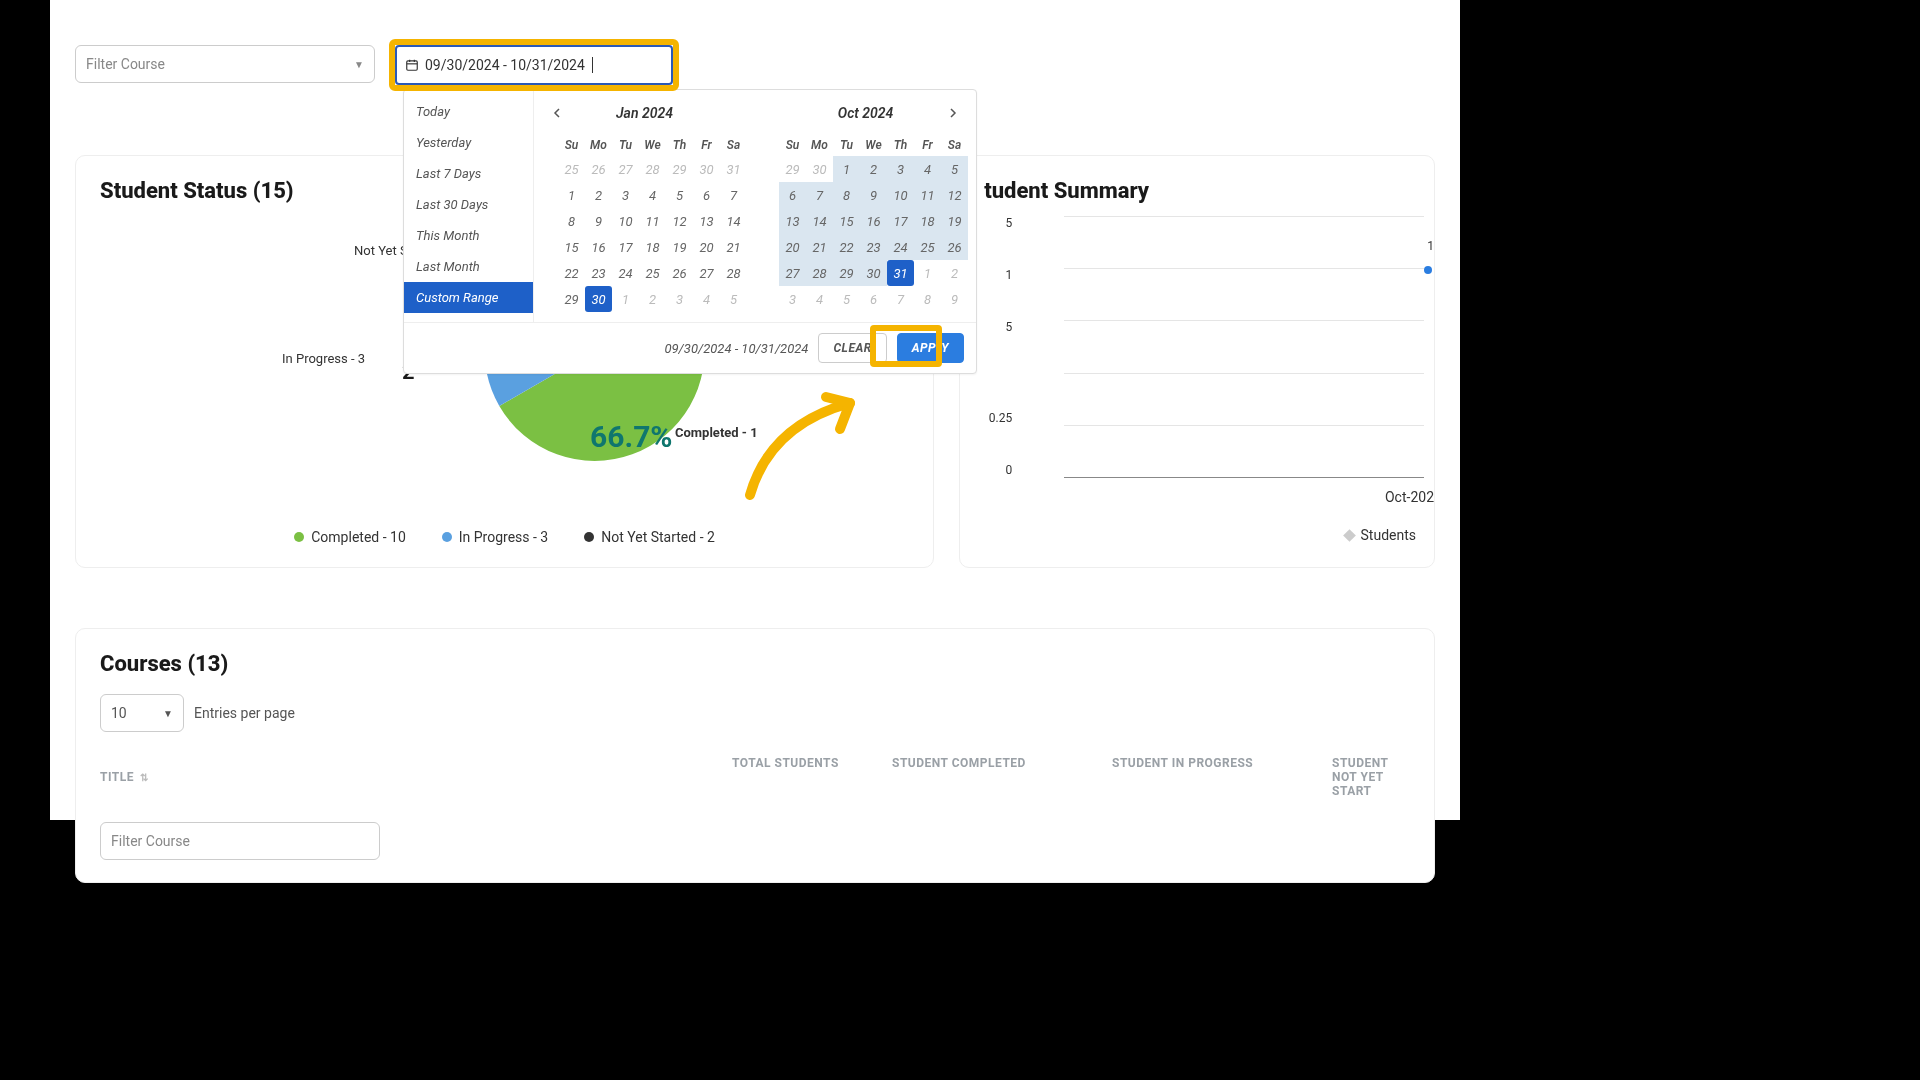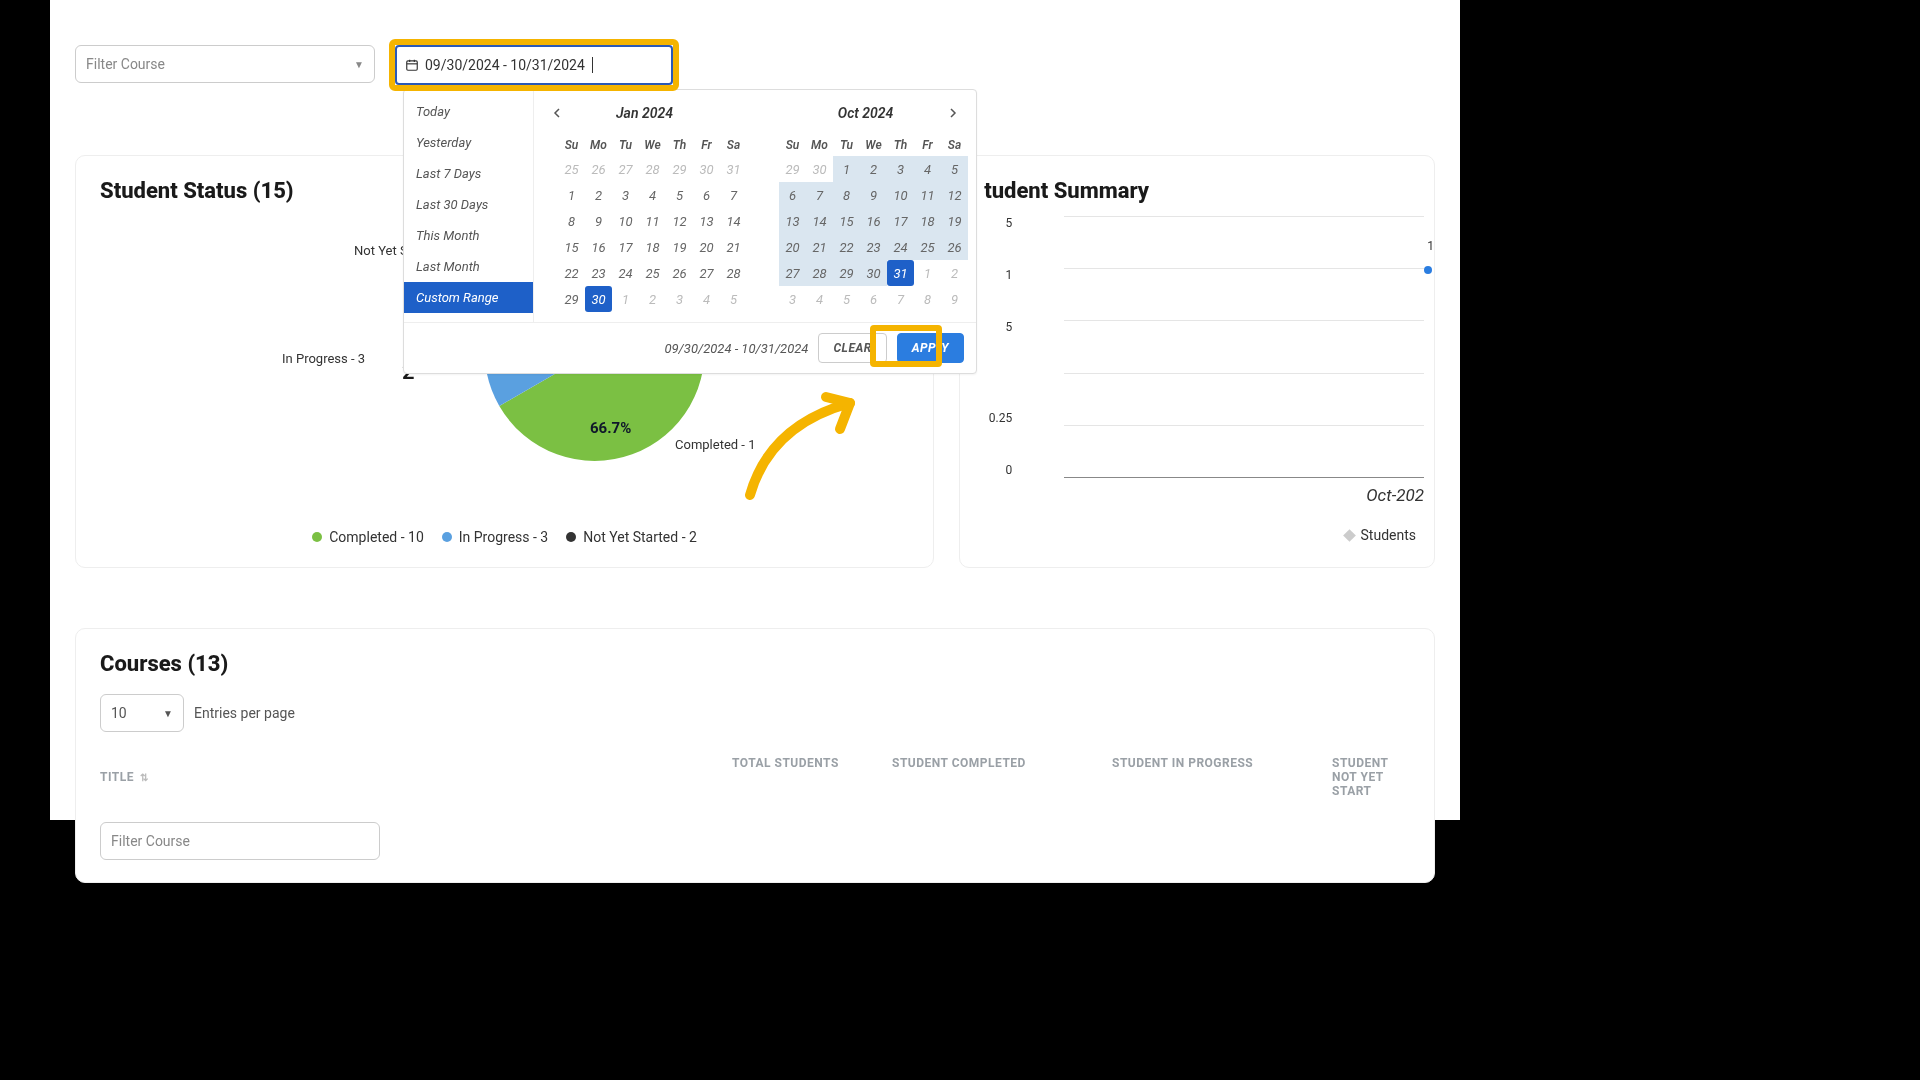--- a/index.html
+++ b/index.html
@@ -48,37 +48,37 @@
 
 .arrow-svg { position: absolute; left: 335px; top: 340px; width: 160px; height: 120px; z-index: 7; pointer-events: none; }
 
 .cards-row { display: flex; gap: 25px; margin-top: 70px; }
 .card { background: #fff; border: 1px solid #eee; border-radius: 10px; padding: 22px 24px; flex: 1; min-height: 400px; position: relative; }
 .card-title { font-size: 22px; font-weight: 800; color: #1a1a1a; }
 
 .pie-area { position: relative; height: 300px; margin-top: 18px; }
 .pie-label { position: absolute; font-size: 13px; color: #333; white-space: nowrap; }
 .pie-num { position: absolute; font-size: 22px; font-weight: 600; color: #1a1a1a; }
-.pie-pct { position: absolute; font-size: 15px; font-weight: 700; color: #0f172a; }
-
-.legend { display: flex; gap: 18px; justify-content: center; font-size: 14px; color: #333; margin-top: 8px; }
+.pie-pct { position: absolute; font-size: 30px; font-weight: 700; color: #0f766e; }
+
+.legend { display: flex; gap: 36px; justify-content: center; font-size: 14px; color: #333; margin-top: 8px; }
 .legend-item { display: flex; align-items: center; gap: 7px; }
 .dot { width: 10px; height: 10px; border-radius: 50%; }
 .dot.green { background: #7bc043; }
 .dot.blue { background: #5aa0e0; }
 .dot.black { background: #333; }
 .dot.diamond { width: 9px; height: 9px; transform: rotate(45deg); background: #ccc; border-radius: 0; }
 
 .summary-axis { position: absolute; left: 18px; top: 60px; bottom: 90px; width: 40px; display: flex; flex-direction: column; justify-content: space-between; }
 .axis-tick { font-size: 12px; color: #333; text-align: right; padding-right: 6px; position: relative; }
 .summary-line { position: absolute; left: 52px; right: 10px; height: 1px; background: #e5e5e5; }
 .summary-plot { position: absolute; left: 52px; right: 0; top: 60px; bottom: 90px; }
 .summary-point { position: absolute; width: 8px; height: 8px; background: #2b7de0; border-radius: 50%; }
 .summary-point-label { position: absolute; font-size: 12px; color: #333; }
-.summary-xlabel { position: absolute; bottom: 62px; right: 10px; font-size: 17px; color: #333; font-style: italic; }
+.summary-xlabel { position: absolute; bottom: 62px; right: 0; font-size: 14px; color: #333; }
 .summary-legend { position: absolute; bottom: 24px; right: 18px; display: flex; align-items:center; gap:7px; font-size:14px; color:#333; }
 
 .courses-card { margin-top: 60px; background:#fff; border:1px solid #eee; border-radius:10px; padding:22px 24px; }
 .entries-row { display:flex; align-items:center; gap:10px; margin-top:18px; }
 .entries-select { width:84px; height:38px; border:1px solid #ccc; border-radius:6px; display:flex; align-items:center; justify-content:space-between; padding:0 10px; color:#555; font-size:14px; }
 .entries-label { font-size:14px; color:#555; }
 
 .table-head { display:flex; margin-top:24px; color:#9aa0a6; font-size:12px; font-weight:700; letter-spacing:0.5px; text-transform:uppercase; }
 .col-title { width: 600px; display:flex; align-items:center; gap:6px; }
 .col-total { width: 160px; margin-left: 32px; }
@@ -277,21 +277,21 @@
               <path d="M0 0 L-95.26 55 A110 110 0 0 1 -80.9 -74.6 Z" fill="#5aa0e0"></path>
               <path d="M0 0 L-80.9 -74.6 A110 110 0 0 1 0 -110 Z" fill="#333"></path>
             </g>
             <line x1="150" y1="140" x2="242" y2="140" stroke="#888" stroke-width="1"></line>
             <line x1="200" y1="30" x2="290" y2="50" stroke="#888" stroke-width="1"></line>
           </svg>
           <div class="pie-label" style="left:254px; top:22px;">Not Yet Sta</div>
           <div class="pie-label" style="left:182px; top:130px;">In Progress - 3</div>
           <div class="pie-num" style="left:302px; top:138px;">2</div>
           <div class="pie-pct" style="left:490px; top:198px;">66.7%</div>
-          <div class="pie-label" style="left:575px; top:216px;">Completed - 1</div>
+          <div class="pie-label" style="left:575px; top:204px;font-weight:bold;">Completed - 1</div>
         </div>
         <div class="legend">
           <div class="legend-item">
               <span class="dot green"></span>
               <span>Completed - 10</span>
             </div>
           <div class="legend-item">
               <span class="dot blue"></span>
               <span>In Progress - 3</span>
             </div>

